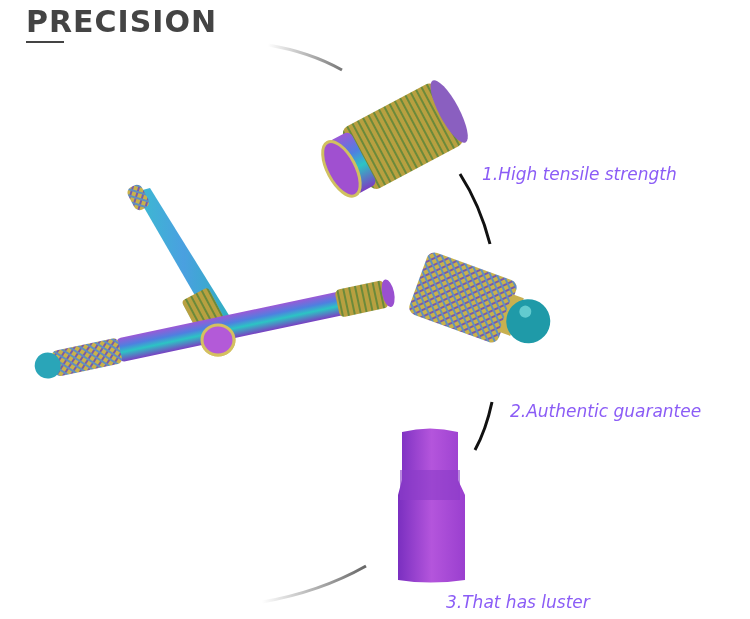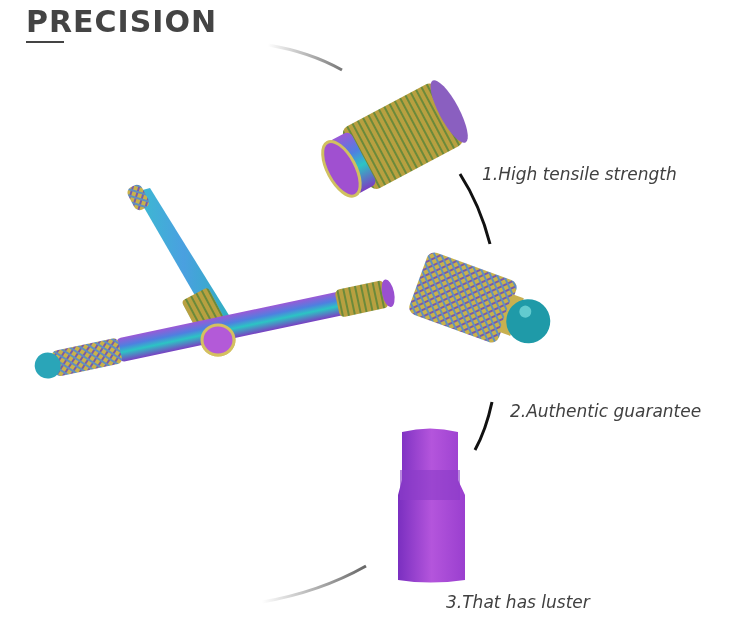--- a/index.html
+++ b/index.html
@@ -1,19 +1,19 @@
 <!DOCTYPE html>
 <html><head>
 <meta charset="utf-8">
 <style>
   html, body { margin:0; padding:0; background:#ffffff; }
   body { width:750px; height:619px; position:relative; overflow:hidden; font-family:"DejaVu Sans", sans-serif; }
   .title { position:absolute; left:26px; top:4px; font-family:"DejaVu Sans", sans-serif; font-weight:bold; font-size:30px; letter-spacing:1px; color:#444444; }
   .title-underline { position:absolute; left:26px; top:41px; width:38px; height:2px; background:#444444; }
-  .caption { position:absolute; font-family:"DejaVu Sans", sans-serif; font-style:italic; font-size:17px; color:#404040; white-space:nowrap;text-align:right; }
+  .caption { position:absolute; font-family:"DejaVu Sans", sans-serif; font-style:italic; font-size:17px; color:#8b5cf6; white-space:nowrap;text-align:right; }
   svg.layer { position:absolute; left:0; top:0; }
 </style>
 </head>
 <body>
 
 <div class="title">PRECISION</div>
 <div class="title-underline"></div>
 
 <svg class="layer" width="750" height="619" viewBox="0 0 750 619">
   <defs>

